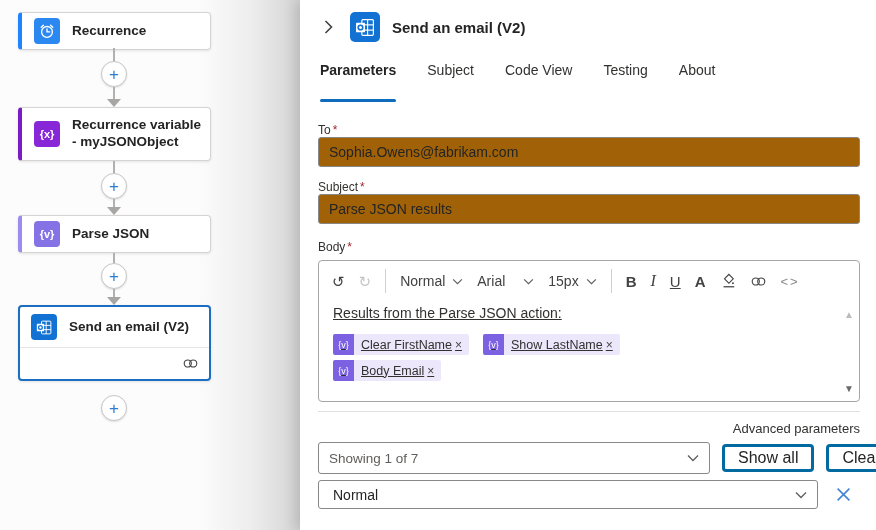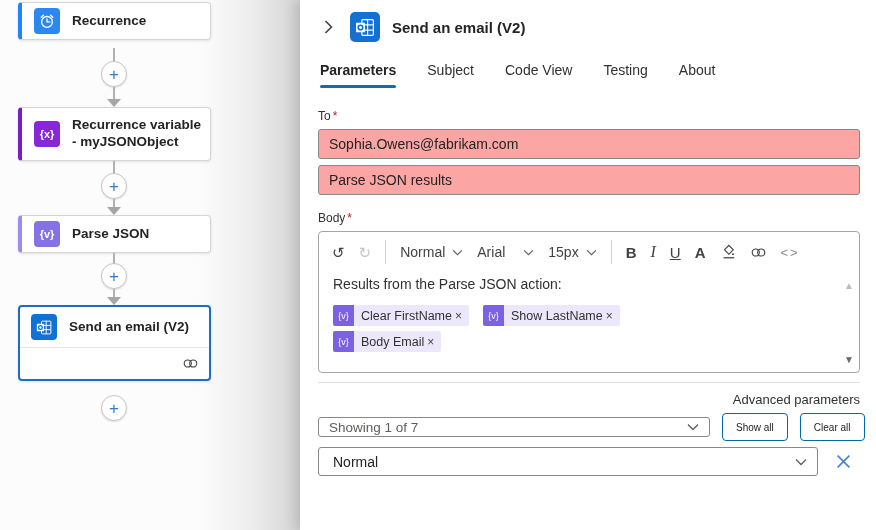--- a/index.html
+++ b/index.html
@@ -15,21 +15,21 @@
     box-shadow:0 1px 3px rgba(0,0,0,.10); display:flex; align-items:center;
     gap:12px; padding:0 8px 0 12px; cursor:pointer; }
   .node-label { font-size:13.5px; font-weight:bold; color:#242424; line-height:1.25; }
   .node-icon { flex:0 0 26px; width:26px; height:26px; border-radius:4px;
     display:flex; align-items:center; justify-content:center; color:#fff;
     font-weight:bold; font-size:11px; }
   .icon-recurrence { background:#2b88f0; }
   .icon-variable   { background:#8727d8; }
   .icon-parse      { background:#8573e6; }
   .icon-outlook    { background:#1172d4; }
-  .node-recurrence { top:2px;  height:38px; border-left-color:#1f85ff; }
+  .node-recurrence { top:12px;  height:38px; border-left-color:#1f85ff; }
   .node-variable   { top:107px; height:54px; border-left-color:#7a1bc4; }
   .node-parse      { top:215px; height:38px; border-left-color:#9c8cf0; }
   .node-email { position:absolute; left:18px; top:305px; width:193px;
     background:#fff; border:2px solid #1b6ec2; border-radius:4px;
     box-shadow:0 1px 3px rgba(0,0,0,.10); cursor:pointer; }
   .node-email .row1 { display:flex; align-items:center; gap:12px; height:40px; padding:0 8px 0 11px; }
   .node-email .rowdiv { border-top:1px solid #e8e6e4; }
   .node-email .row2 { height:31px; display:flex; align-items:center; justify-content:flex-end; padding:0 10px; }
   .vline { position:absolute; left:113px; width:2px; background:#b3b1af; }
   .plus { position:absolute; left:101px; width:26px; height:26px; border-radius:50%;
@@ -44,70 +44,70 @@
   .panel { position:absolute; left:300px; top:0; width:576px; height:530px;
     background:#fff; box-shadow:-5px 0 12px rgba(0,0,0,.12); padding:0 16px 0 18px; }
   .panel-header { display:flex; align-items:center; gap:12px; padding-top:12px; }
   .collapse-btn { width:20px; height:28px; display:flex; align-items:center; justify-content:center;
     background:none; border:none; cursor:pointer; }
   .header-icon { width:30px; height:30px; border-radius:5px; display:flex;
     align-items:center; justify-content:center; }
   .panel-title { font-size:15px; font-weight:bold; color:#242424; }
 
   .tabs { display:flex; gap:31px; margin:20px 0 0 2px; }
-  .tab { position:relative; font-size:14px; color:#323130; padding-bottom:10px; cursor:pointer; background:none; border:none; font-family:inherit; }
+  .tab { position:relative; font-size:14px; color:#323130; padding-bottom:24px; cursor:pointer; background:none; border:none; font-family:inherit; }
   .tab.active { font-weight:bold; color:#242424; }
   .tab.active::after { content:""; position:absolute; left:0; right:0; bottom:0;
     height:3px; border-radius:2px; background:#0f6cbd; }
 
   .field-label { font-size:12px; color:#323130; }
   .req { color:#a4262c; margin-left:2px; }
   .lbl-to { margin-top:21px; }
   .lbl-sub { margin-top:13px; }
   .lbl-body { margin-top:16px; }
-  .text-input { display:block; width:100%; height:30px; margin-top:6px;
+  .text-input { display:block; width:100%; height:30px; 
     border:1px solid #8a8886; border-radius:3px; padding:0 10px;
-    font-size:14px; color:#242424; font-family:inherit; background:#fca5a5; }
+    font-size:14px; color:#242424; font-family:inherit; background:#a16207; }
 
   .editor { position:relative; margin-top:6px; height:142px;
     border:1px solid #a8a6a4; border-radius:4px; }
   .toolbar { display:flex; align-items:center; height:40px; padding:0 8px 0 13px; gap:14px; }
   .tb-btn { background:none; border:none; cursor:pointer; font-family:inherit;
     font-size:15px; color:#424242; display:flex; align-items:center; line-height:1; padding:0; }
   .tb-btn.disabled { color:#c8c6c4; cursor:default; }
   .tb-sep { width:1px; height:24px; background:#d2d0ce; }
   .tb-select { display:flex; align-items:center; gap:7px; font-size:14px; color:#424242;
     background:none; border:none; cursor:pointer; font-family:inherit; padding:0; }
   .tb-select.font-sel { gap:18px; }
   .bold-g { font-weight:bold; font-size:15px; }
   .italic-g { font-style:italic; font-family:"Liberation Serif",serif; font-size:16px; }
   .under-g { text-decoration:underline; font-size:15px; }
   .fcolor-g { font-weight:bold; font-size:15px; }
   .code-g { font-size:13px; letter-spacing:2px; color:#8a8886; }
-  .editor-content { padding:4px 26px 0 14px; font-size:14px; color:#323130; cursor:text; height:96px; }
+  .editor-content { padding:4px 26px 0 14px; font-size:14px; color:#323130; cursor:text; height:96px;text-decoration:underline; }
   .chips { display:flex; flex-wrap:wrap; gap:14px; row-gap:5px; margin-top:13px; max-width:320px; }
   .chip { display:flex; align-items:center; height:21px; background:#ede7fc;
     border-radius:2px; padding-right:7px; cursor:pointer; }
   .chip-icon { width:21px; height:21px; background:#7c62e3; color:#fff;
     border-radius:2px 0 0 2px; font-size:9px; display:flex; align-items:center; justify-content:center; }
   .chip-label { font-size:12.5px; color:#323130; margin:0 3px 0 7px; }
   .chip-x { font-size:12px; color:#484644; cursor:pointer; }
   .scroll-up, .scroll-down { position:absolute; right:5px; font-size:10px; cursor:pointer; }
   .scroll-up { top:48px; color:#bdbbb9; }
   .scroll-down { bottom:7px; color:#6b6967; }
 
   .divider { margin-top:9px; border:none; border-top:1px solid #e1dfdd; }
   .adv-label { margin-top:9px; font-size:13px; color:#323130;text-align:right; }
   .adv-row { display:flex; align-items:center; margin-top:6px; gap:12px; }
-  .adv-dropdown { flex:0 0 392px; display:flex; align-items:center; height:20px;
+  .adv-dropdown { flex:0 0 392px; display:flex; align-items:center; height:32px;
     border:1px solid #8a8886; border-radius:3px; padding:4px 10px; cursor:pointer;text-align:right; }
   .adv-dropdown .val { font-size:13.5px; color:#605e5c; }
   .chev-right { margin-left:auto; }
-  .pill-btn { height:28px; padding:0 13px; border:1px solid #0369a1; border-radius:4px;
-    background:#fff; font-size:10px; color:#242424; cursor:pointer; font-family:inherit; white-space:nowrap; }
+  .pill-btn { height:28px; padding:0 13px; border:3px solid #0369a1; border-radius:4px;
+    background:#fff; font-size:16px; color:#242424; cursor:pointer; font-family:inherit; white-space:nowrap; }
   .imp-label { margin-top:13px; font-size:13px; color:#323130; }
   .imp-row { display:flex; align-items:center; gap:18px; margin-top:6px; }
   .imp-dropdown { flex:0 0 500px; display:flex; align-items:center; height:29px;
     border:1px solid #8a8886; border-radius:3px; padding:0 10px 0 14px; cursor:pointer; }
   .imp-dropdown .val { font-size:14px; color:#242424; }
   .clear-x { background:none; border:none; cursor:pointer; display:flex; align-items:center; padding:0; }
 </style>
 </head>
 <body>
 
@@ -211,20 +211,23 @@
       <button class="tab">Code View</button>
       <button class="tab">Testing</button>
       <button class="tab">About</button>
     </div>
 
     <div class="field-label lbl-to">
       <span>To</span><span class="req">*</span>
     </div>
     <input class="text-input" type="text" value="Sophia.Owens@fabrikam.com" style="">
 
+    <div class="field-label lbl-sub">
+      <span>Subject</span><span class="req">*</span>
+    </div>
     <input class="text-input" type="text" value="Parse JSON results" style="">
 
     <div class="field-label lbl-body">
       <span>Body</span><span class="req">*</span>
     </div>
 
     <div class="editor">
       <div class="toolbar">
         <button class="tb-btn">↺</button>
         <button class="tb-btn disabled">↻</button>

